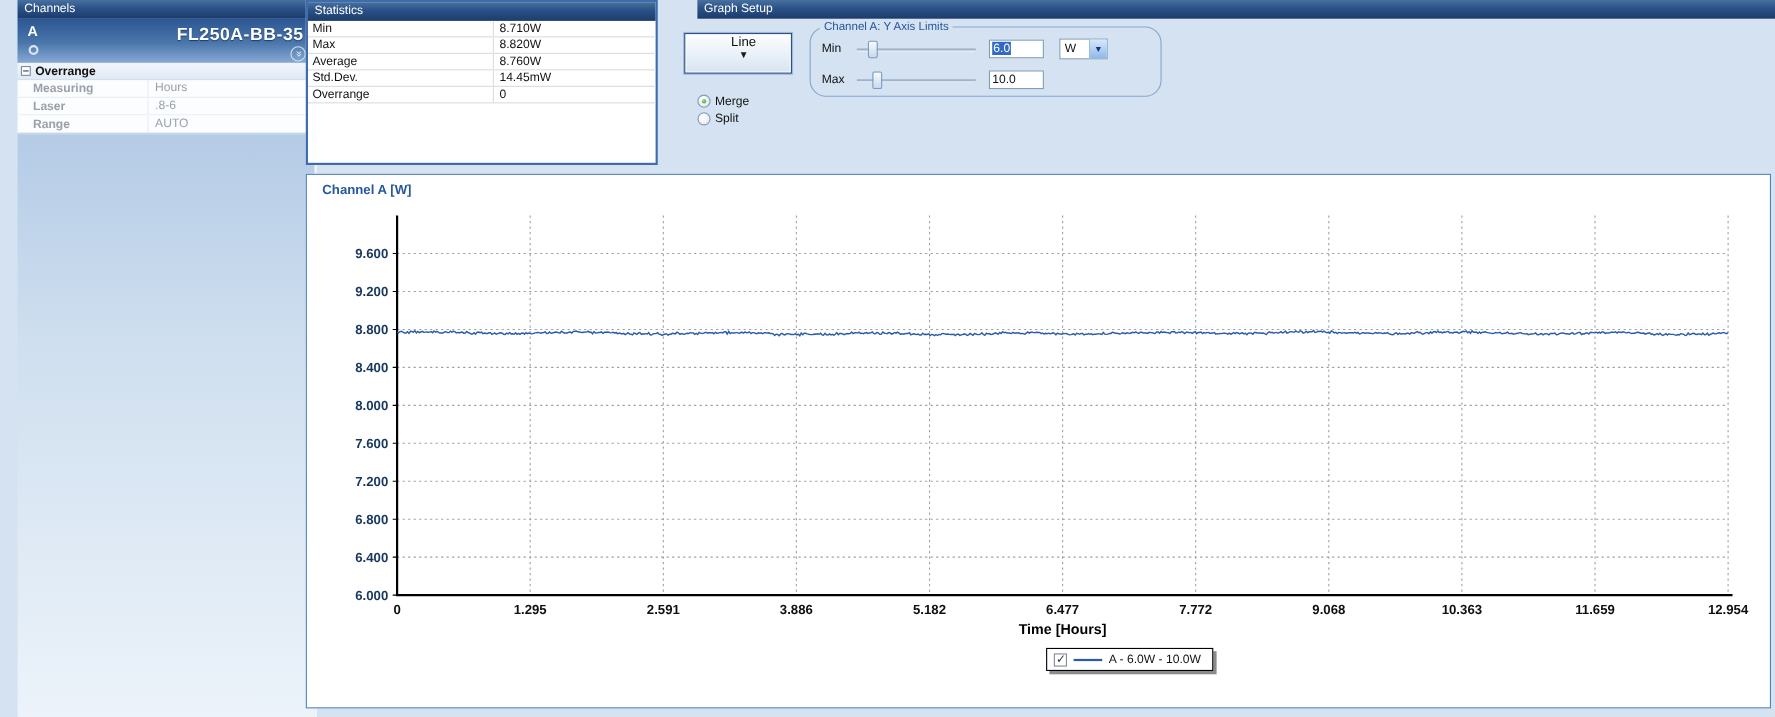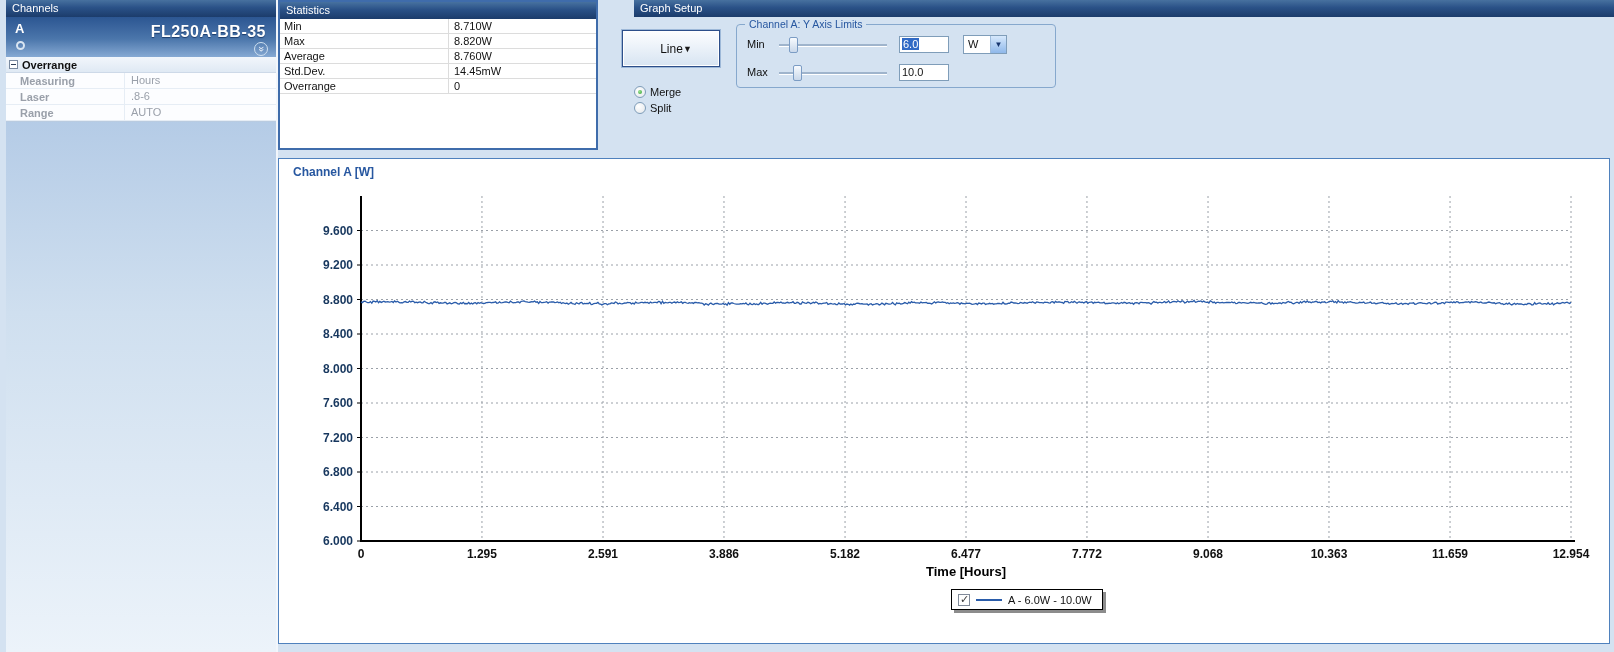--- a/index.html
+++ b/index.html
@@ -10,21 +10,21 @@
     font-family: "Liberation Sans", sans-serif; font-size: 11px; color:#111;
     overflow: hidden;
   }
   
   .panel-header {
     height: 17px; padding: 2px 0 0 6px; color: #fff; font-size: 11px;
     background: linear-gradient(180deg,#47719f 0%, #2a5187 45%, #1c3c6b 100%);
   }
   
   .channels-panel {
-    position: absolute; left: 6px; top: 0; width: 272px; height: 652px;
+    position: absolute; left: 16px; top: 0; width: 272px; height: 652px;
     background: linear-gradient(180deg,#96b5d9 0%, #b4cbe6 18%, #cfdfef 48%, #ecf3fa 100%);
     border-right: 2px solid #f2f6fb;
   }
   .channel-header {
     position: relative; height: 40px;
     background: linear-gradient(180deg,#2c5692 0%, #4b76ab 55%, #86a9d3 100%);
     color: #fff;
   }
   .channel-id { position:absolute; left:9px; top:4px; font-weight:bold; font-size:13px; }
   .status-ring { position:absolute; left:10px; top:24px; width:9px; height:9px; border:2px solid #d9e5f2; border-radius:50%; }
@@ -57,27 +57,27 @@
   }
   .stats-row { display:grid; grid-template-columns:168px 1fr; height:15px; align-items:center; border-bottom:1px solid #dcdcdc; }
   .stats-row .lbl { padding-left:4px; }
   .stats-row .val { padding-left:5px; border-left:1px solid #dcdcdc; height:100%; line-height:14px; }
   
   .graph-setup-header { position:absolute; left:602px; top:0; width:1012px;margin-left:32px; }
   .line-dropdown {
     position:absolute; left:622px; top:30px; width:98px; height:37px;
     border:1px solid #2d4f8a; background: linear-gradient(180deg,#fdfeff,#d7e4f2);
     box-shadow: inset 0 0 0 1px #ffffff, 0 0 0 1px #9db8d8;
-    display:flex; align-items:center; justify-content:center; padding:0 10px 0 20px;
-    font-size:12px; cursor:pointer;
+    display:flex; align-items:center; justify-content:flex-start; padding:0 10px 0 20px;
+    font-size:12px; cursor:pointer;flex-direction:column;
   }
   .dd-arrow { font-size:9px; color:#1a1a1a; }
   .groupbox {
     position:absolute; left:736px; top:24px; width:320px; height:64px;
-    border:1px solid #86a8cd; border-radius:4px;text-decoration:underline;
+    border:1px solid #86a8cd; border-radius:15px;text-decoration:underline;
   }
   .groupbox-title {
     position:absolute; left:8px; top:-7px; padding:0 4px; background:#d4e2f1;
     color:#2757a0; font-size:10.5px;
   }
   .limit-row { position:absolute; left:0; height:20px; width:100%; }
   .limit-row .lbl { position:absolute; left:10px; top:3px; color:#101010; }
   .slider { position:absolute; left:42px; top:0; width:108px; height:20px; cursor:pointer; }
   .slider::before { content:''; position:absolute; left:0; right:0; top:9px; height:2px; background:#9fb4cc; border-bottom:1px solid #fff; }
   .slider-thumb {

